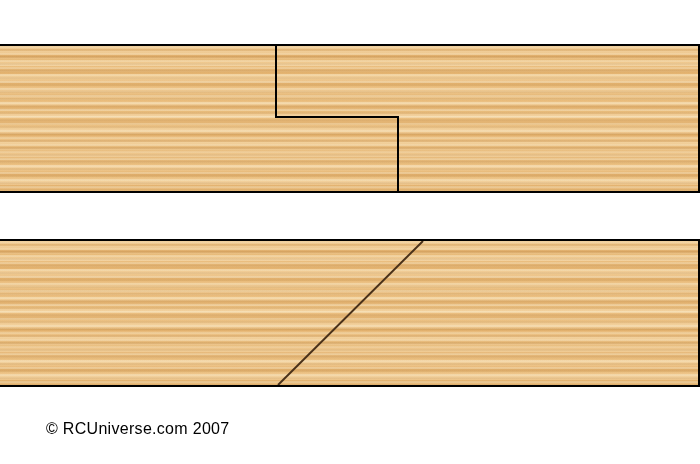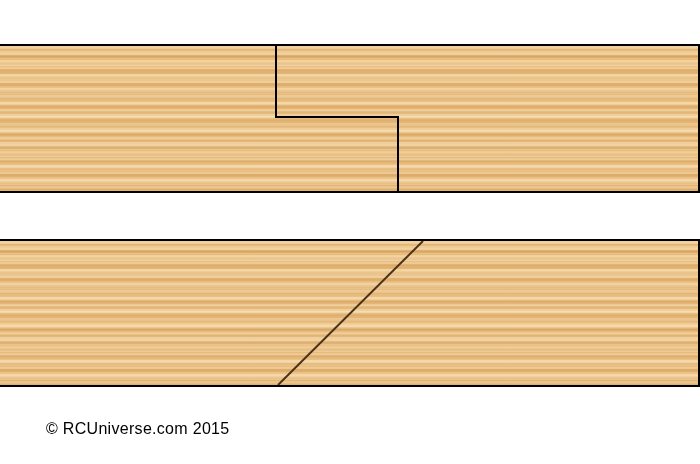--- a/index.html
+++ b/index.html
@@ -95,15 +95,15 @@
     <div class="joint-line lap-h"></div>
     <div class="joint-line lap-v-right"></div>
   </div>
 
   <div class="board board-bottom">
     <svg class="scarf-layer" viewBox="0 0 698 144">
       <line x1="423" y1="0" x2="278" y2="144" stroke-width="2" stroke="#4a3119"></line>
     </svg>
   </div>
 
-  <div class="copyright">© RCUniverse.com 2015</div>
+  <div class="copyright">© RCUniverse.com 2007</div>
 
 </div>
 
 </body></html>

